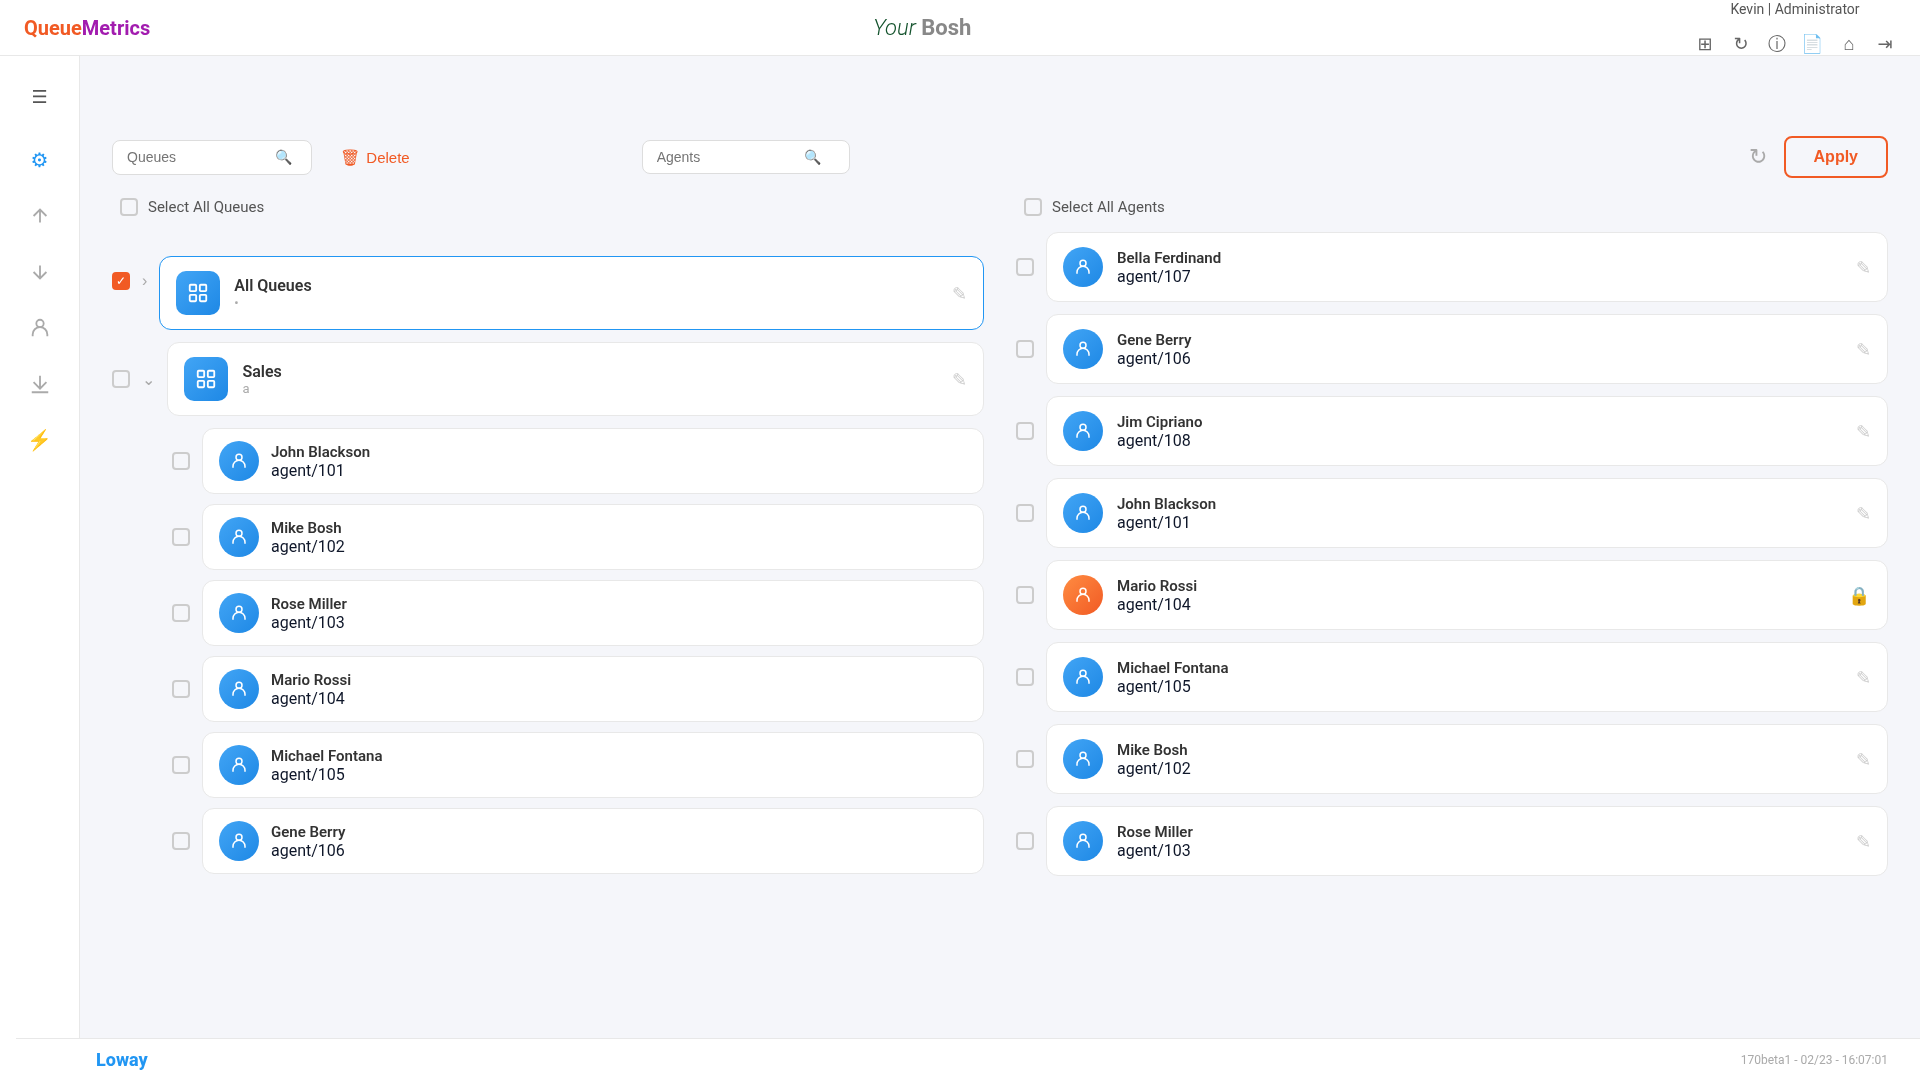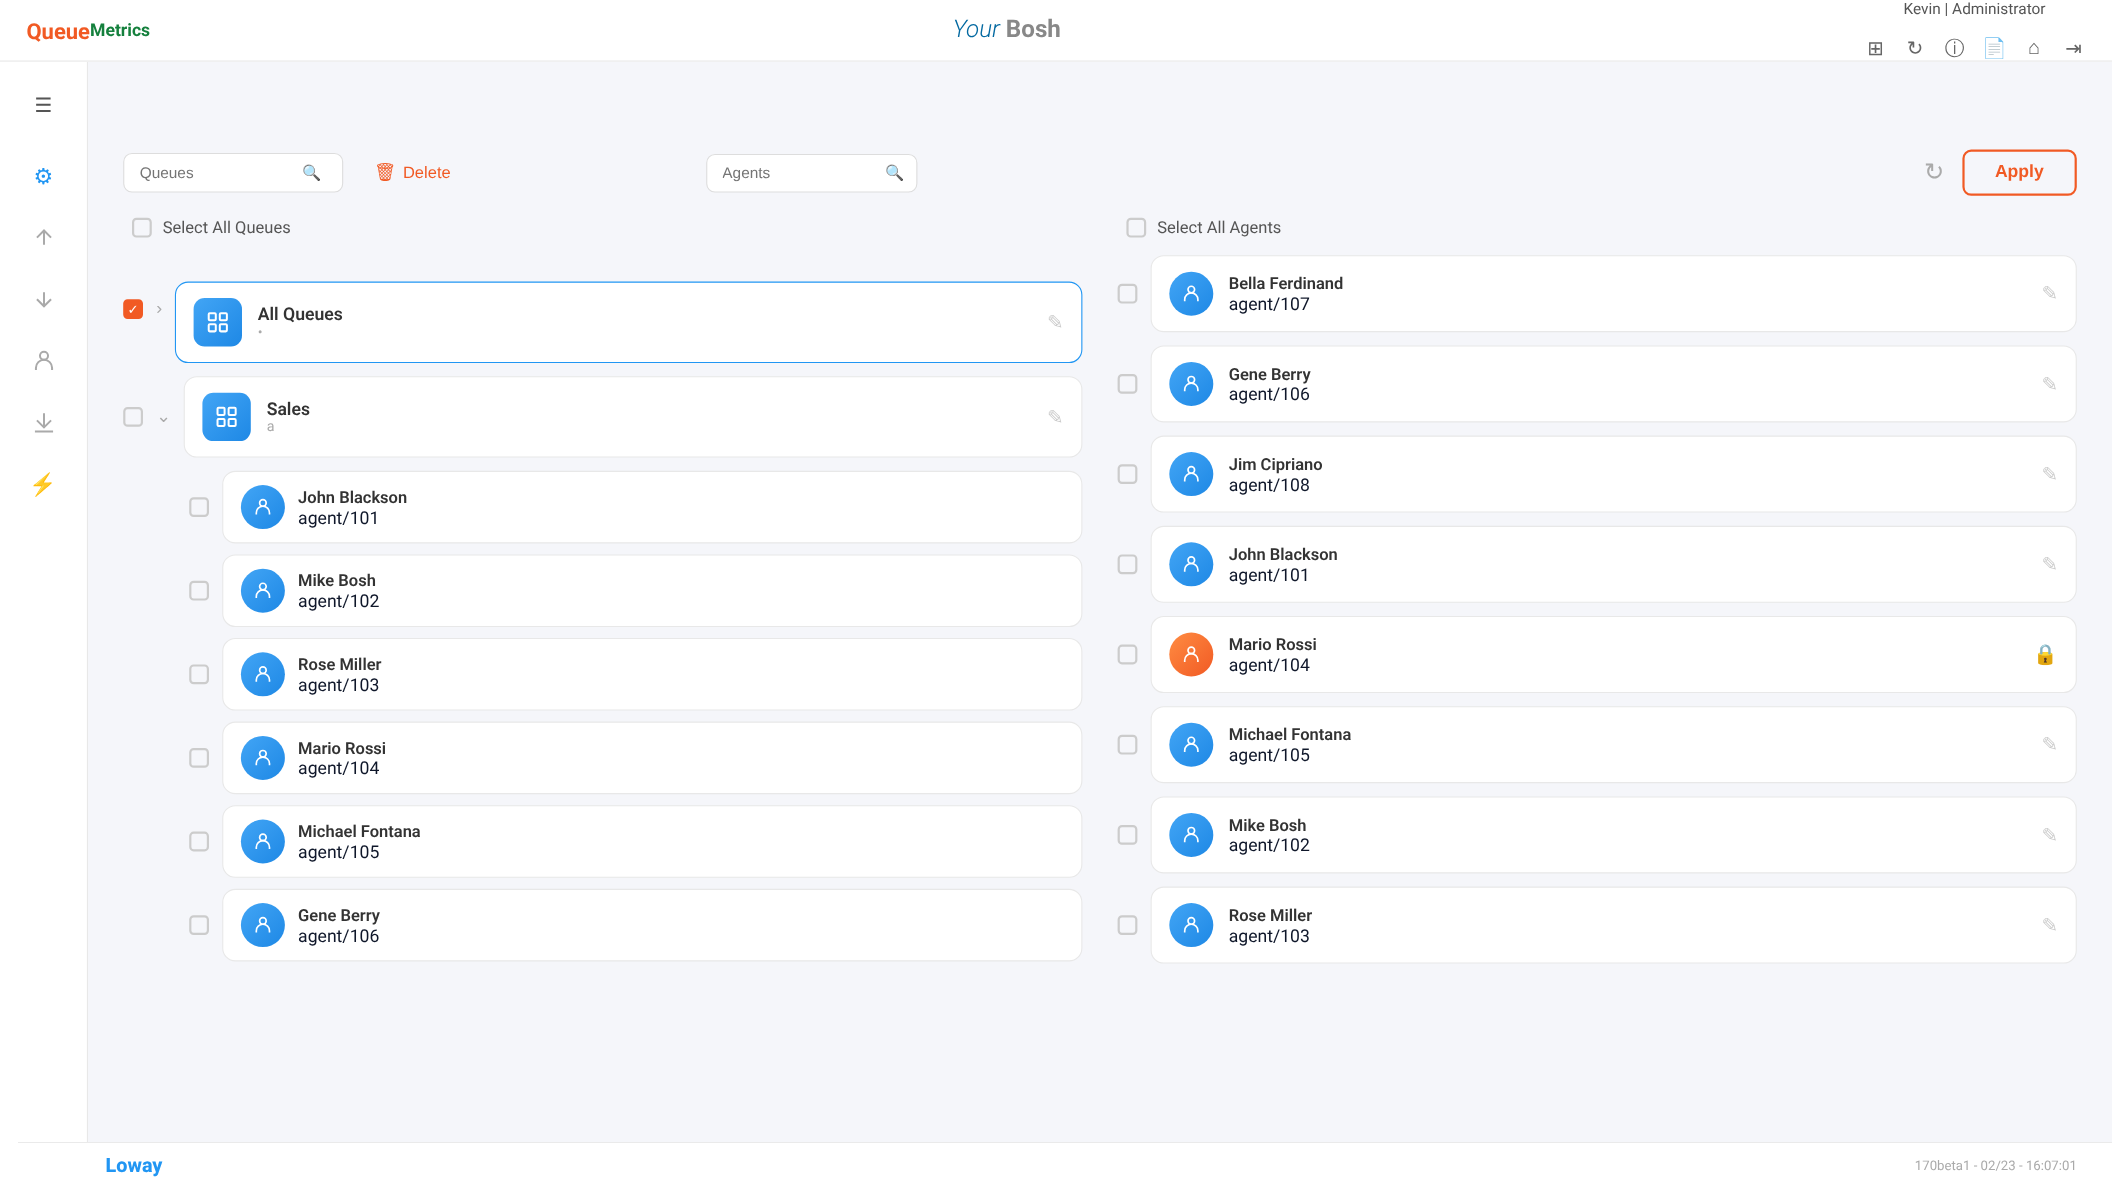--- a/index.html
+++ b/index.html
@@ -6,21 +6,21 @@
     body { font-family: -apple-system, BlinkMacSystemFont, 'Segoe UI', Roboto, sans-serif; background: #f5f6fa; color: #333; height: 1080px; width: 1920px; overflow: hidden; }
 
     
     .header {
       display: flex; align-items: center; justify-content: space-between;
       background: #fff; padding: 0 24px; height: 56px;
       border-bottom: 1px solid #e8e8e8;
     }
     .header-logo { display: flex; align-items: center; }
     .logo-queue { color: #f15a24; font-weight: 700; font-size: 20px; }
-    .logo-metrics { color: #15803d; font-weight: 700; font-size: 16px; }
+    .logo-metrics { color: #a21caf; font-weight: 700; font-size: 20px; }
     .header-center { display: flex; align-items: center; }
     .your-logo { color: #ccc; font-size: 22px; font-style: italic; font-weight: 300; }
     .your-logo span { color: #aaa; font-weight: 700; font-style: normal; }
     .header-right { display: flex; align-items: center; gap: 16px; flex-direction: column; }
     .user-info { font-size: 14px; color: #555; }
     .header-icons { display: flex; gap: 14px; align-items: center; }
     .header-icon { width: 22px; height: 22px; color: #666; cursor: pointer; display: flex; align-items: center; justify-content: center; font-size: 18px; }
 
     
     .sidebar {
@@ -137,21 +137,21 @@
   </style>
 </head>
 <body>
 
 <div class="header">
   <div class="header-logo">
     <span class="logo-queue">Queue</span>
       <span class="logo-metrics">Metrics</span>
   </div>
   <div class="header-center">
-    <span class="your-logo"><span style="font-style:italic;color:#0369a1;font-weight:300;margin-top:40px;">Your</span>&nbsp;<span style="font-weight:700;color:#888;">Bosh</span></span>
+    <span class="your-logo"><span style="font-style:italic;color:#14532d;font-weight:300;margin-top:40px;">Your</span>&nbsp;<span style="font-weight:700;color:#888;">Bosh</span></span>
   </div>
   <div class="header-right">
     <span class="user-info">
       <span>Kevin</span> | <span>Administrator</span>
     </span>
     <div class="header-icons">
       <span class="header-icon" title="Grid">⊞</span>
       <span class="header-icon" title="Refresh">↻</span>
       <span class="header-icon" title="Info">ⓘ</span>
       <span class="header-icon" title="Document">📄</span>
@@ -195,21 +195,21 @@
       <div class="search-box">
         <input type="text" placeholder="Queues" style="">
         <span class="search-icon">🔍</span>
       </div>
       <button class="delete-btn">
         <span class="delete-icon">🗑</span>
         <span>Delete</span>
       </button>
     </div>
     <div style="width:220px;"></div>
-    <div class="search-box" style="width:192px;">
+    <div class="search-box" style="width:208px;">
       <input type="text" placeholder="Agents" style="">
       <span class="search-icon">🔍</span>
     </div>
     <div class="toolbar-right">
       <button class="refresh-btn">↻</button>
       <button class="apply-btn">Apply</button>
     </div>
   </div>
 
   <div class="content-area">

